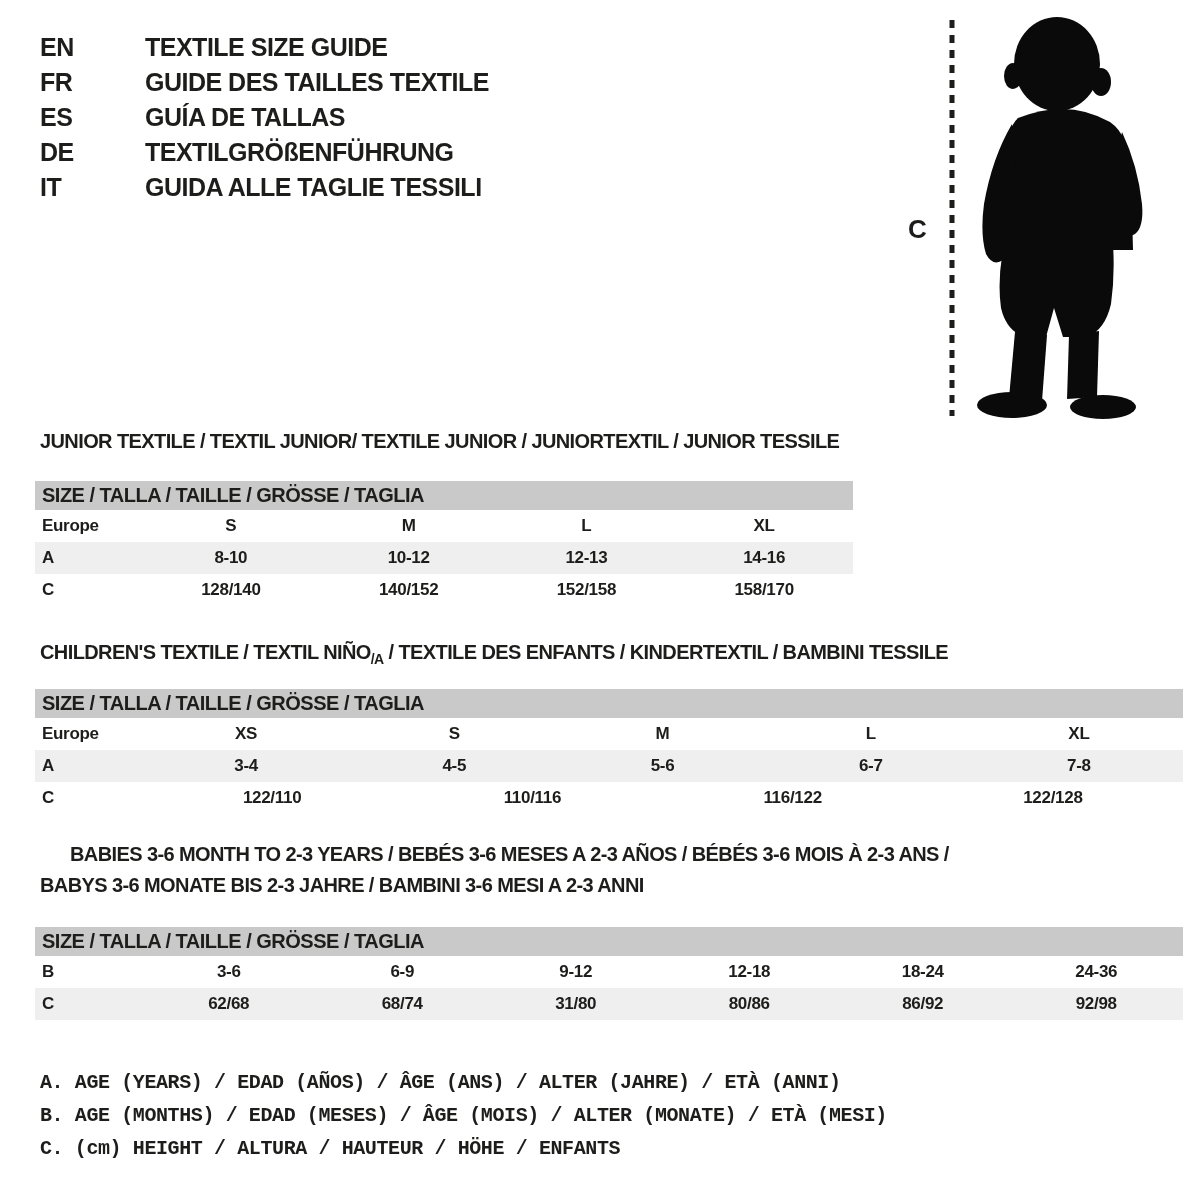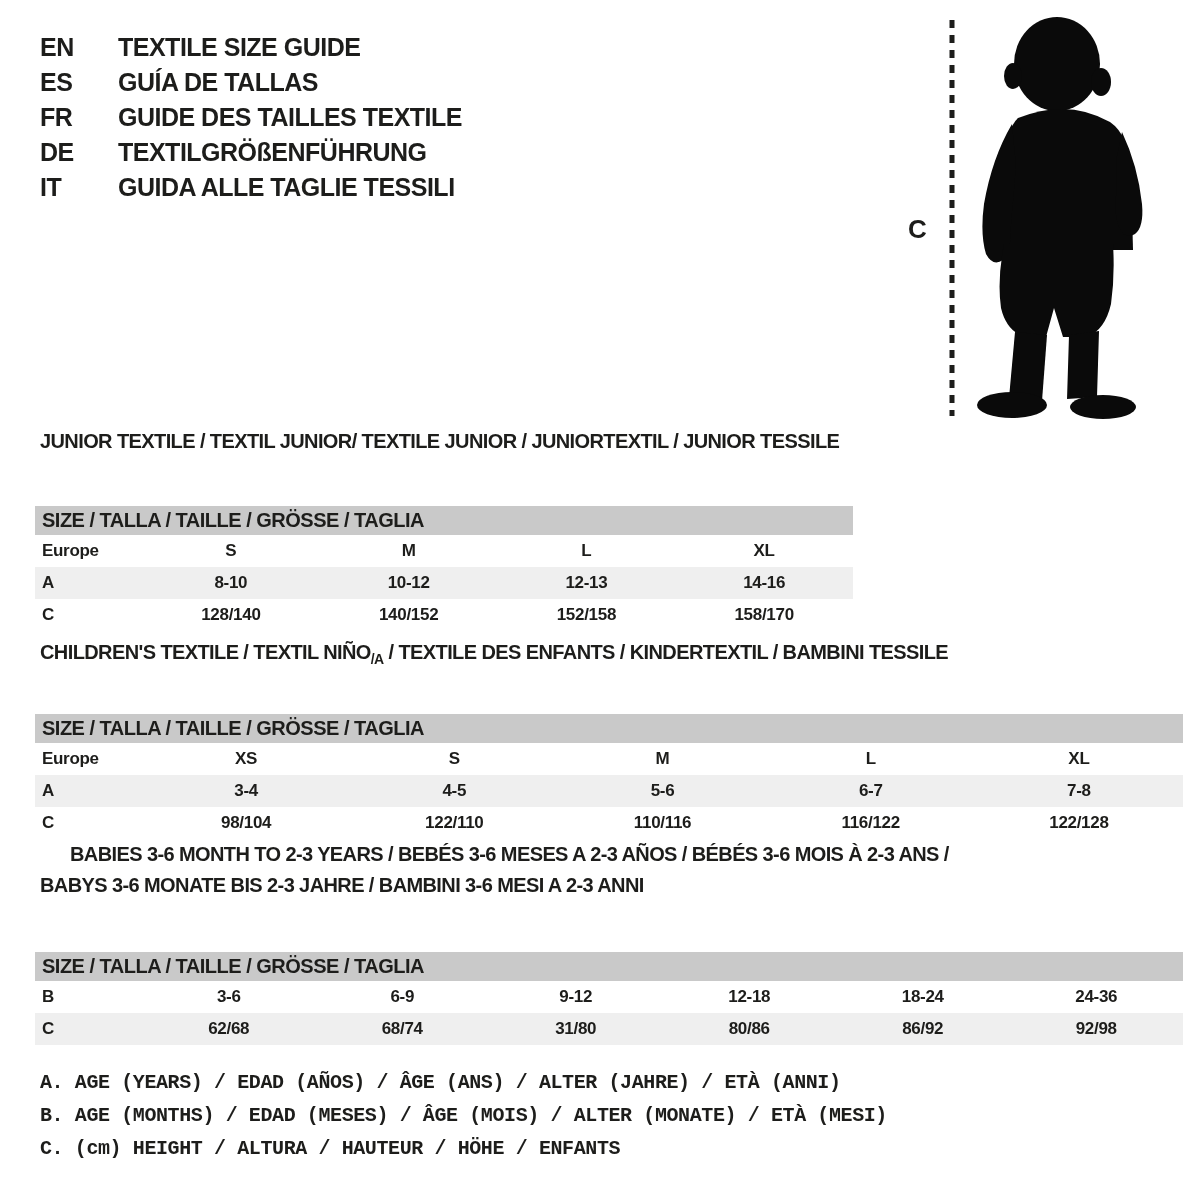--- a/index.html
+++ b/index.html
@@ -10,38 +10,38 @@
     height: 1200px;
     background: #ffffff;
     color: #1d1d1b;
     font-family: "Liberation Sans", sans-serif;
     font-weight: 700;
     overflow: hidden;
   }
 
   
   .lang-list { position: absolute; left: 40px; top: 30px; }
-  .lang-row { display: flex; height: 35px; align-items: center; font-size: 25px; letter-spacing: -0.5px; }
+  .lang-row { display: flex; height: 35px; align-items: center; font-size: 25px; letter-spacing: -0.5px; gap: 27px; }
   .lang-code { width: 78px; flex: 0 0 78px; }
   .lang-label { white-space: nowrap; }
 
   
   .figure-area { position: absolute; left: 900px; top: 8px; width: 270px; height: 420px; }
   .figure-area svg { display: block; }
   .measure-label { position: absolute; left: 8px; top: 206px; font-size: 26px; }
 
   
   .sec-title {
     position: absolute; left: 40px;
     font-size: 20px; letter-spacing: -0.6px; white-space: nowrap;
   }
   .sec-title .sub { font-size: 14px; position: relative; top: 5px; }
 
   
-  .size-table { position: absolute; left: 35px; margin-top: 25px; }
+  .size-table { position: absolute; left: 35px; }
   .size-bar {
     height: 29px; line-height: 29px;
     background: #c9c9c9;
     padding-left: 7px;
     font-size: 20px; letter-spacing: -0.5px;
     white-space: nowrap;
   }
   .trow { display: flex; height: 32px; line-height: 32px; font-size: 17px; }
   .trow.striped { background: #efefef; }
   .cell { flex: 1 1 0; text-align: center; letter-spacing: -0.3px; }
@@ -58,26 +58,26 @@
 <body>
 
 <div id="root">
 
   <div class="lang-list">
     <div class="lang-row">
       <span class="lang-code">EN</span>
       <span class="lang-label">TEXTILE SIZE GUIDE</span>
     </div>
     <div class="lang-row">
+      <span class="lang-code">FR</span>
+      <span class="lang-label">GUIDE DES TAILLES TEXTILE</span>
+    </div>
+    <div class="lang-row">
       <span class="lang-code">ES</span>
       <span class="lang-label">GUÍA DE TALLAS</span>
-    </div>
-    <div class="lang-row">
-      <span class="lang-code">FR</span>
-      <span class="lang-label">GUIDE DES TAILLES TEXTILE</span>
     </div>
     <div class="lang-row">
       <span class="lang-code">DE</span>
       <span class="lang-label">TEXTILGRÖßENFÜHRUNG</span>
     </div>
     <div class="lang-row">
       <span class="lang-code">IT</span>
       <span class="lang-label">GUIDA ALLE TAGLIE TESSILI</span>
     </div>
   </div>
@@ -153,21 +153,20 @@
     <div class="trow striped">
       <div class="cell first">A</div>
       <div class="cell">3-4</div>
       <div class="cell">4-5</div>
       <div class="cell">5-6</div>
       <div class="cell">6-7</div>
       <div class="cell">7-8</div>
     </div>
     <div class="trow">
       <div class="cell first">C</div>
-      <div class="cell">98/104</div>
       <div class="cell">122/110</div>
       <div class="cell">110/116</div>
       <div class="cell">116/122</div>
       <div class="cell">122/128</div>
     </div>
   </div>
 
   <div class="babies-title-line" style="top:843px;margin-left:30px;">BABIES 3-6 MONTH TO 2-3 YEARS / BEBÉS 3-6 MESES A 2-3 AÑOS / BÉBÉS 3-6 MOIS À 2-3 ANS /</div>
   <div class="babies-title-line" style="top:874px;">BABYS 3-6 MONATE BIS 2-3 JAHRE / BAMBINI 3-6 MESI A 2-3 ANNI</div>
   <div class="size-table" style="top:927px; width:1148px;">

